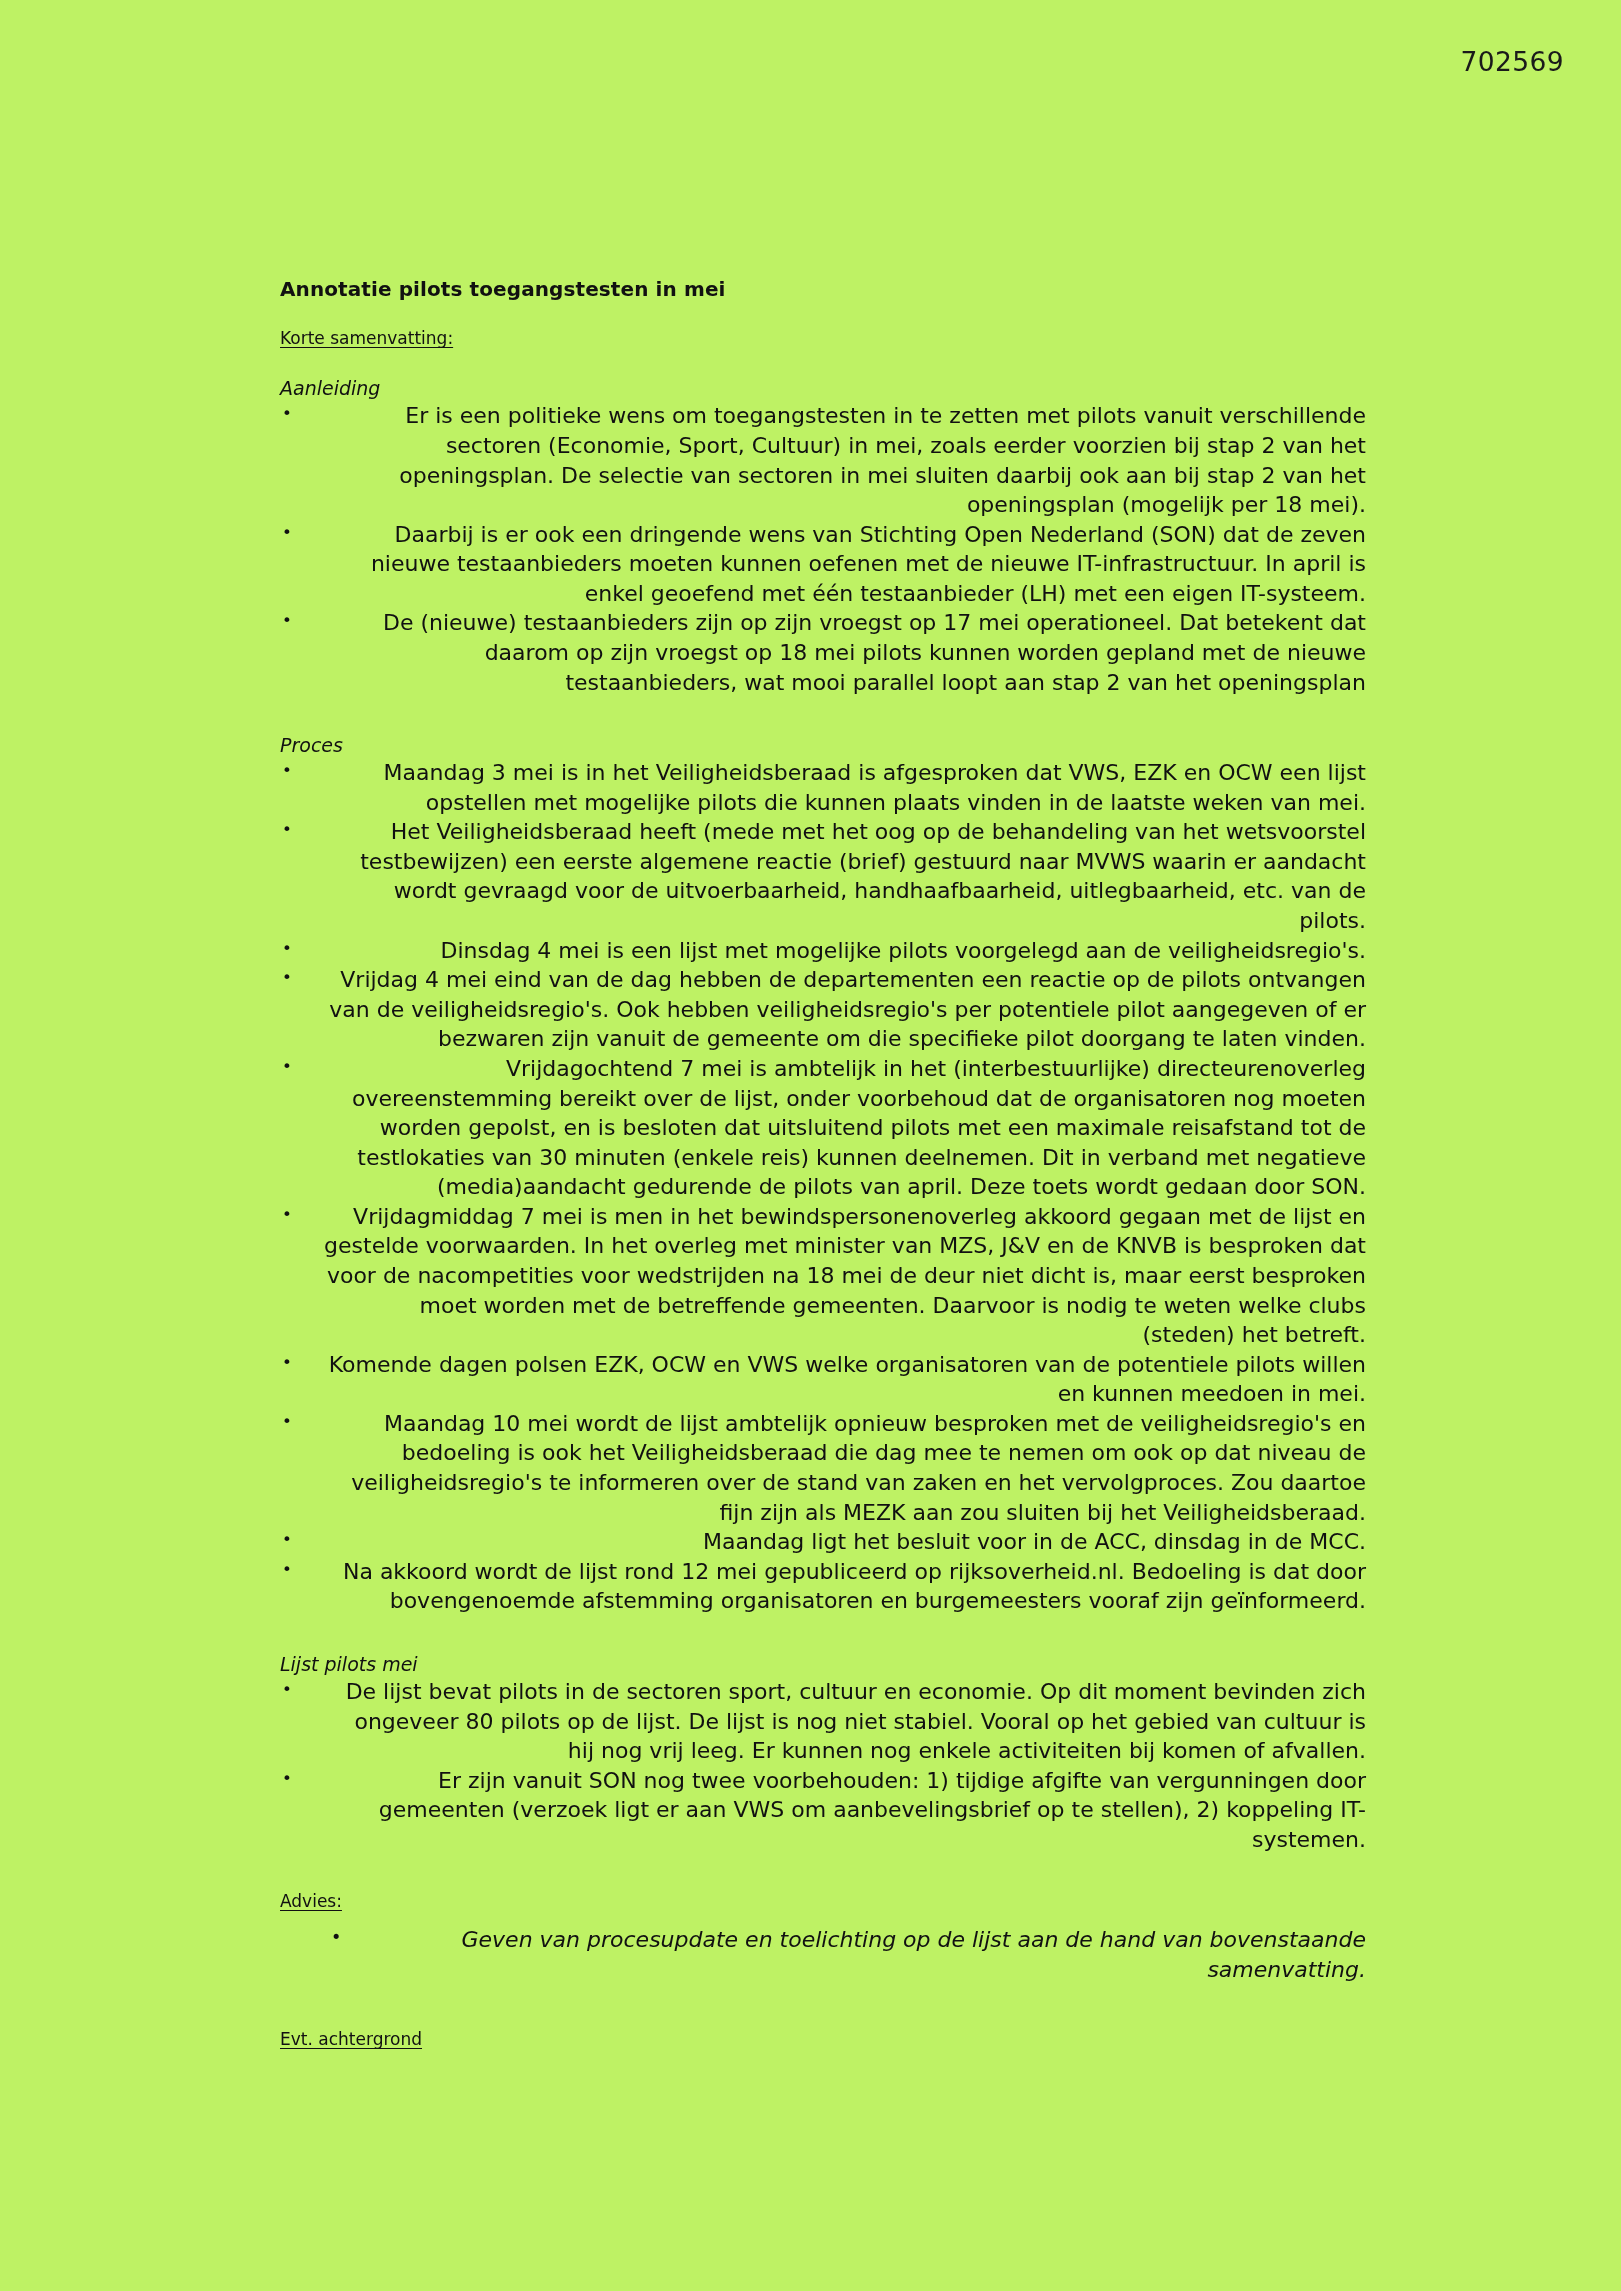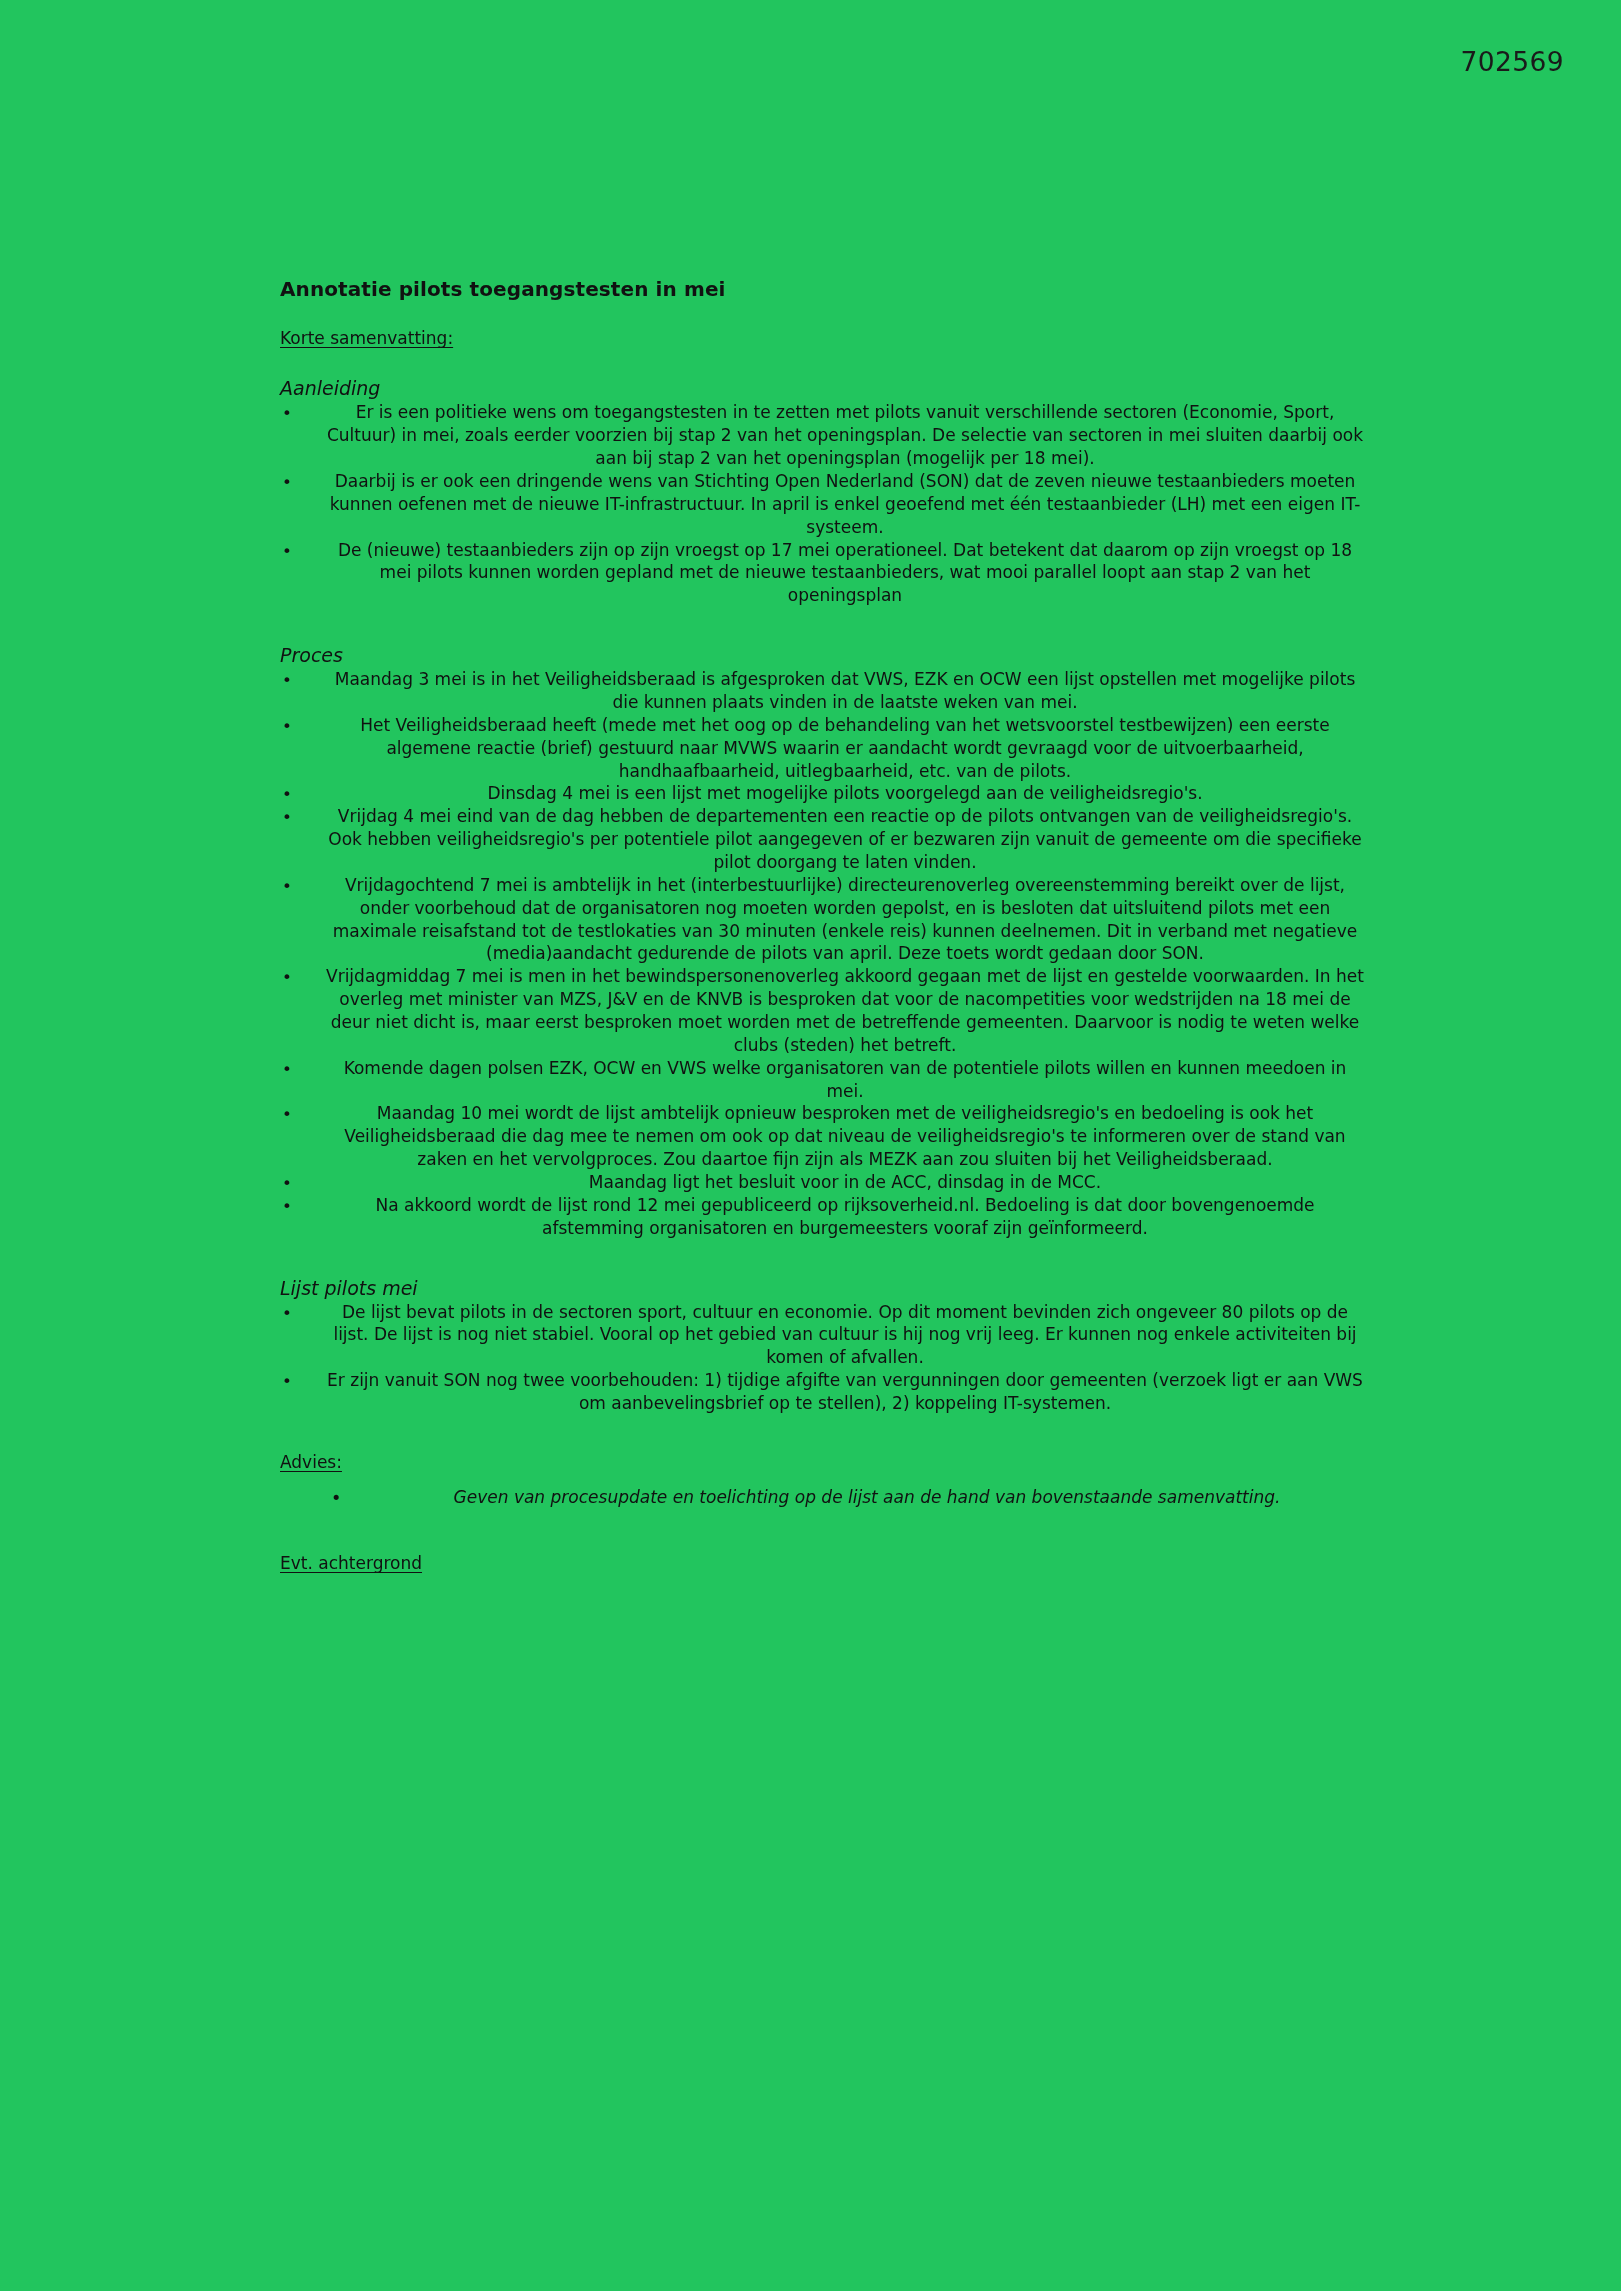--- a/index.html
+++ b/index.html
@@ -8,21 +8,21 @@
     background: #ffffff;
   }
   body {
     font-family: "DejaVu Sans", "Liberation Sans", sans-serif;
     color: #000000;
   }
   .page {
     position: relative;
     width: 1621px;
     height: 2292px;
-    background: #22c55e;
+    background: #bef264;
     overflow: hidden;
     box-sizing: border-box;
   }
   .page-number {
     position: absolute;
     top: 46px;
     right: 57px;
     font-size: 26.5px;
     letter-spacing: 0.4px;
     color: #1a1a1a;
@@ -55,25 +55,25 @@
     color: #111;
   }
   ul.bullets {
     list-style: none;
     margin: 0 0 0 0;
     padding: 0;
   }
   ul.bullets > li {
     position: relative;
     padding-left: 44px;
-    font-size: 17px;
+    font-size: 22px;
     line-height: 1.345;
     margin: 0 0 0 0;
     color: #111;
-    text-align: center;
+    text-align: right;
   }
   ul.bullets > li::before {
     content: "\2022";
     position: absolute;
     left: 2px;
     top: 0;
     font-size: 16.7px;
     line-height: 1.45;
     color: #111;
   }

